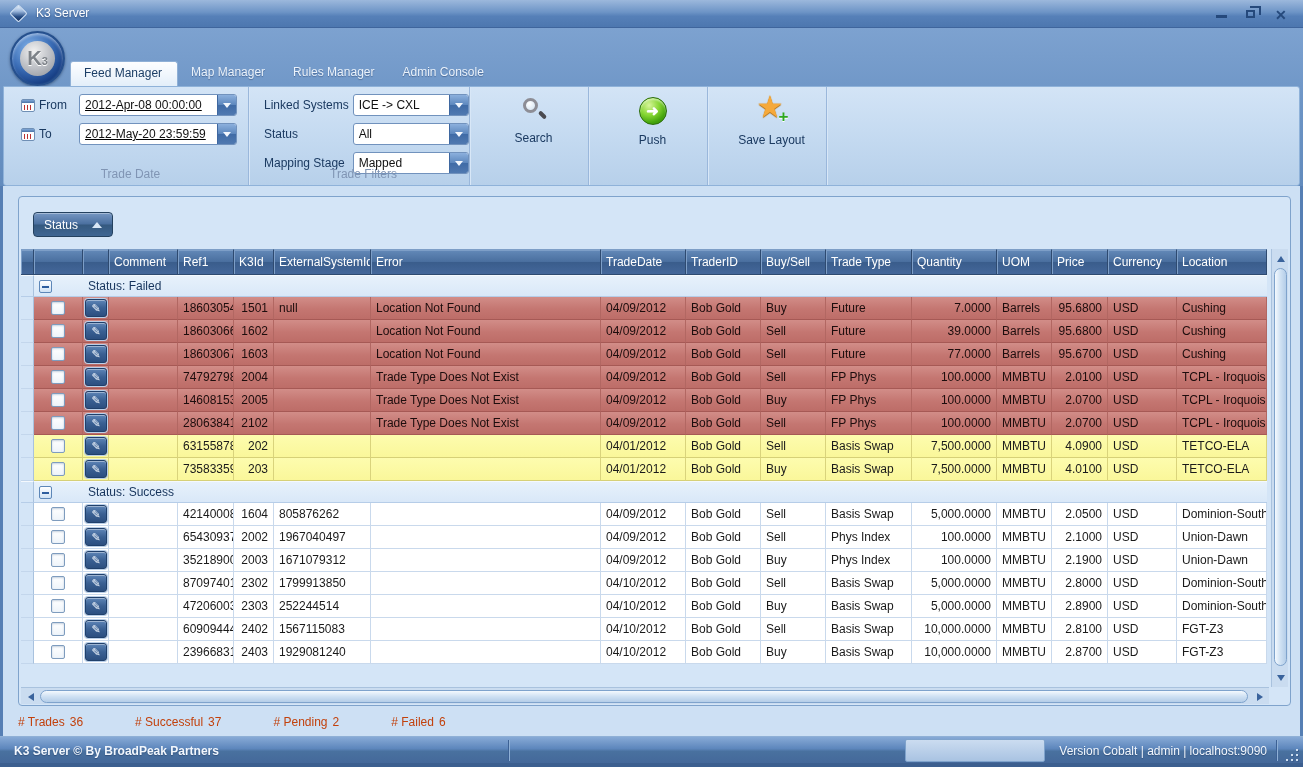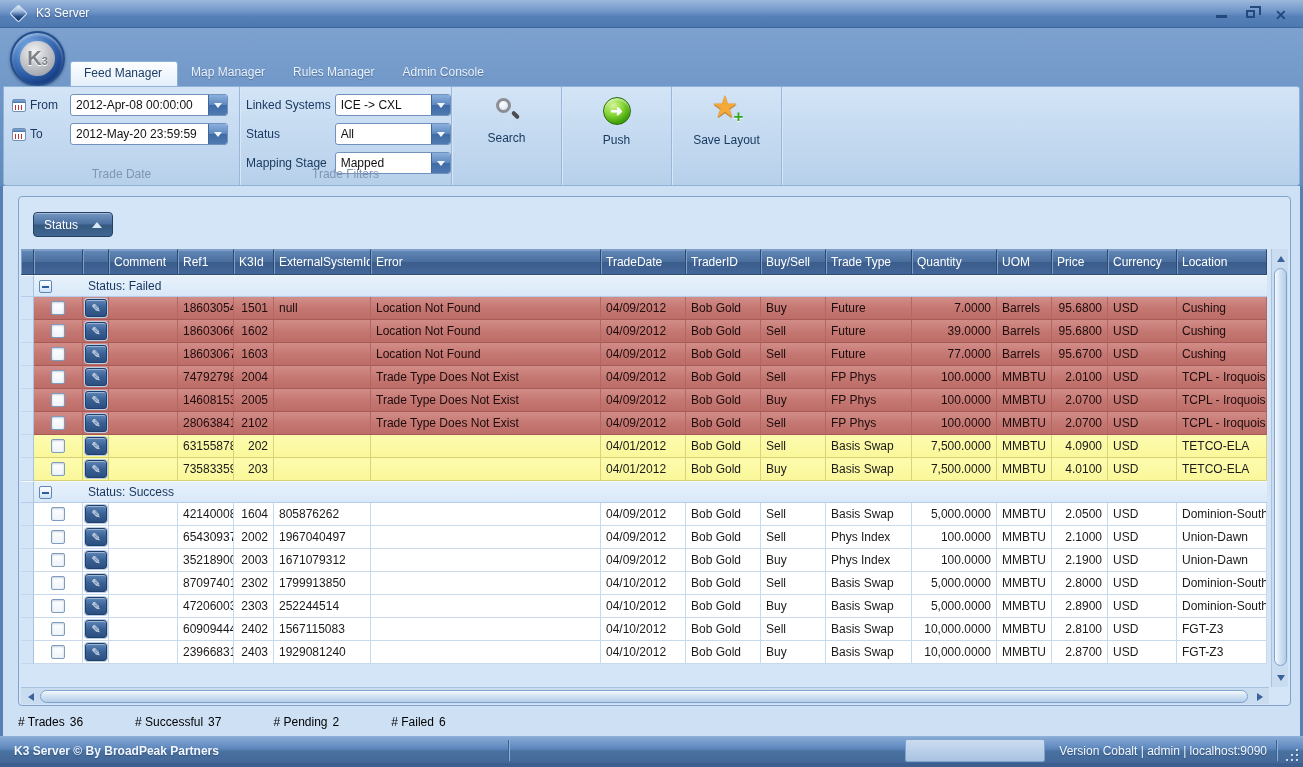--- a/index.html
+++ b/index.html
@@ -53,21 +53,21 @@
   .tab.active {
     background:linear-gradient(#fdfeff, #eef5fc 60%, #e3eef9);
     color:#1c3e66; text-shadow:none; border:1px solid #8fb0d6; border-bottom:none;
   }
   .ribbon-body {
     position:absolute; left:3px; top:58px; width:1297px; height:100px;
     background:linear-gradient(#d3e4f6, #c3d9f0 55%, #b7d0ea);
     border:1px solid #8fb2d9; border-radius:0 3px 3px 3px;
     display:flex;
   }
-  .ribbon-group { position:relative; height:100%; border-right:1px solid #9ab7db; box-shadow:1px 0 0 #d8e7f7; }
+  .ribbon-group { position:relative; height:100%; border-right:1px solid #9ab7db; box-shadow:1px 0 0 #d8e7f7;margin-left:9px; }
   .ribbon-group .group-label {
     position:absolute; left:0; right:0; bottom:2px; height:16px; text-align:center;
     font-size:12px; color:#8095b4;
   }
   .g-tradedate { width:236px; }
   .g-filters { width:212px; }
   .g-btn { width:110px; }
   .g-spacer { flex:1; border-right:none; box-shadow:none; }
   .field-row { display:flex; align-items:center; height:22px; margin:7px 0 0 8px; }
   .cal-icon { width:14px; height:13px; position:relative; background:#fdfeff; border:1px solid #6f8fb5; border-radius:2px; margin-right:4px; flex:0 0 auto; }
@@ -80,21 +80,21 @@
     border:1px solid #7192bd; border-radius:3px; overflow:hidden;
   }
   .combo .combo-value { flex:1; font-size:12px; color:#111; padding:0 5px; white-space:nowrap; overflow:hidden; }
   .combo .combo-btn {
     width:19px; height:100%; flex:0 0 auto;
     background:linear-gradient(#8cb0dd, #5c87bd 50%, #3f6ba6 50%, #50571 100%);
     background:linear-gradient(#8cb0dd, #5c87bd 50%, #3f6ba6 50%, #5079b0);
     border-left:1px solid #3e67a0; display:flex; align-items:center; justify-content:center;
   }
   .arrow-down { width:0; height:0; border-left:4px solid transparent; border-right:4px solid transparent; border-top:5px solid #f2f7fd; }
-  .w-date { width:158px; }
+  .w-date { width:158px;text-decoration:underline; }
   .w-filter { width:118px; }
   .g-tradedate .field-label { width:34px; }
   .g-filters .field-row { margin-left:6px; }
   .g-filters .field-label { width:88px; margin-right:2px; }
   .big-btn { position:absolute; left:0; top:0; right:0; bottom:20px; display:flex; flex-direction:column; align-items:center; padding-top:10px; cursor:default; }
   .big-btn .btn-label { font-size:12px; color:#1b3a61; margin-top:8px; text-align:center; line-height:15px; }
   .icon-search { position:relative; width:26px; height:26px; }
   .icon-search .lens { position:absolute; left:2px; top:1px; width:15px; height:15px; border:3px solid #8d8d95; border-radius:50%; background:radial-gradient(circle at 35% 30%, #ffffff, #cfe0f0); }
   .icon-search .handle { position:absolute; left:17px; top:16px; width:9px; height:4px; background:#4a4a50; border-radius:2px; transform:rotate(45deg); }
   .icon-push { width:28px; height:28px; border-radius:50%;
@@ -163,21 +163,21 @@
   .tri-right { width:0; height:0; border-top:4px solid transparent; border-bottom:4px solid transparent; border-left:6px solid #3a639c; }
   .vscroll .thumb { position:absolute; left:2px; top:19px; width:13px; height:398px; border-radius:7px;
     background:linear-gradient(90deg,#f4f9fe,#cfe1f3 50%,#b4cde8); border:1px solid #7fa3cc; }
   .hscroll { position:absolute; left:2px; top:490px; width:1248px; height:17px; background:#cadcf0; border-top:1px solid #a9c2de; }
   .hscroll .sb-btn { position:absolute; top:1px; width:15px; height:15px; display:flex; align-items:center; justify-content:center; }
   .hscroll .left { left:2px; } .hscroll .right { right:2px; }
   .hscroll .thumb { position:absolute; left:19px; top:2px; height:13px; width:1208px; border-radius:7px;
     background:linear-gradient(#f4f9fe,#cfe1f3 50%,#b4cde8); border:1px solid #7fa3cc; }
   
   .footer-stats { position:absolute; left:15px; top:524px; width:1273px; height:24px; display:flex; gap:52px; align-items:center; padding-left:0; }
-  .stat { font-size:12px; color:#000000; display:flex; gap:5px; }
+  .stat { font-size:12px; color:#c2410c; display:flex; gap:5px; }
   
   .statusbar { position:absolute; left:0; top:736px; width:1303px; height:31px;
     background:linear-gradient(#87aad6, #5d86bc 45%, #49719f 55%, #44689a);
     border-top:1px solid #8fb0d6; border-bottom:4px solid #3c5f8f; }
   .sb-left { position:absolute; left:14px; top:7px; color:#f2f7fd; font-size:12px; text-shadow:0 1px 1px rgba(20,40,80,.4);font-weight:bold; }
   .sb-sep1 { position:absolute; left:508px; top:3px; height:21px; width:1px; background:#3c6195; box-shadow:1px 0 0 #8fb0d6; }
   .sb-panel { position:absolute; left:905px; top:2px; width:140px; height:23px;
     background:linear-gradient(#cbdcf0,#a9c3e2); border:1px solid #7fa3cc; border-radius:2px; }
   .sb-right { position:absolute; right:36px; top:7px; color:#f2f7fd; font-size:12px; text-shadow:0 1px 1px rgba(20,40,80,.4); }
   .sb-sep2 { position:absolute; right:26px; top:3px; height:21px; width:1px; background:#3c6195; box-shadow:1px 0 0 #8fb0d6; }

